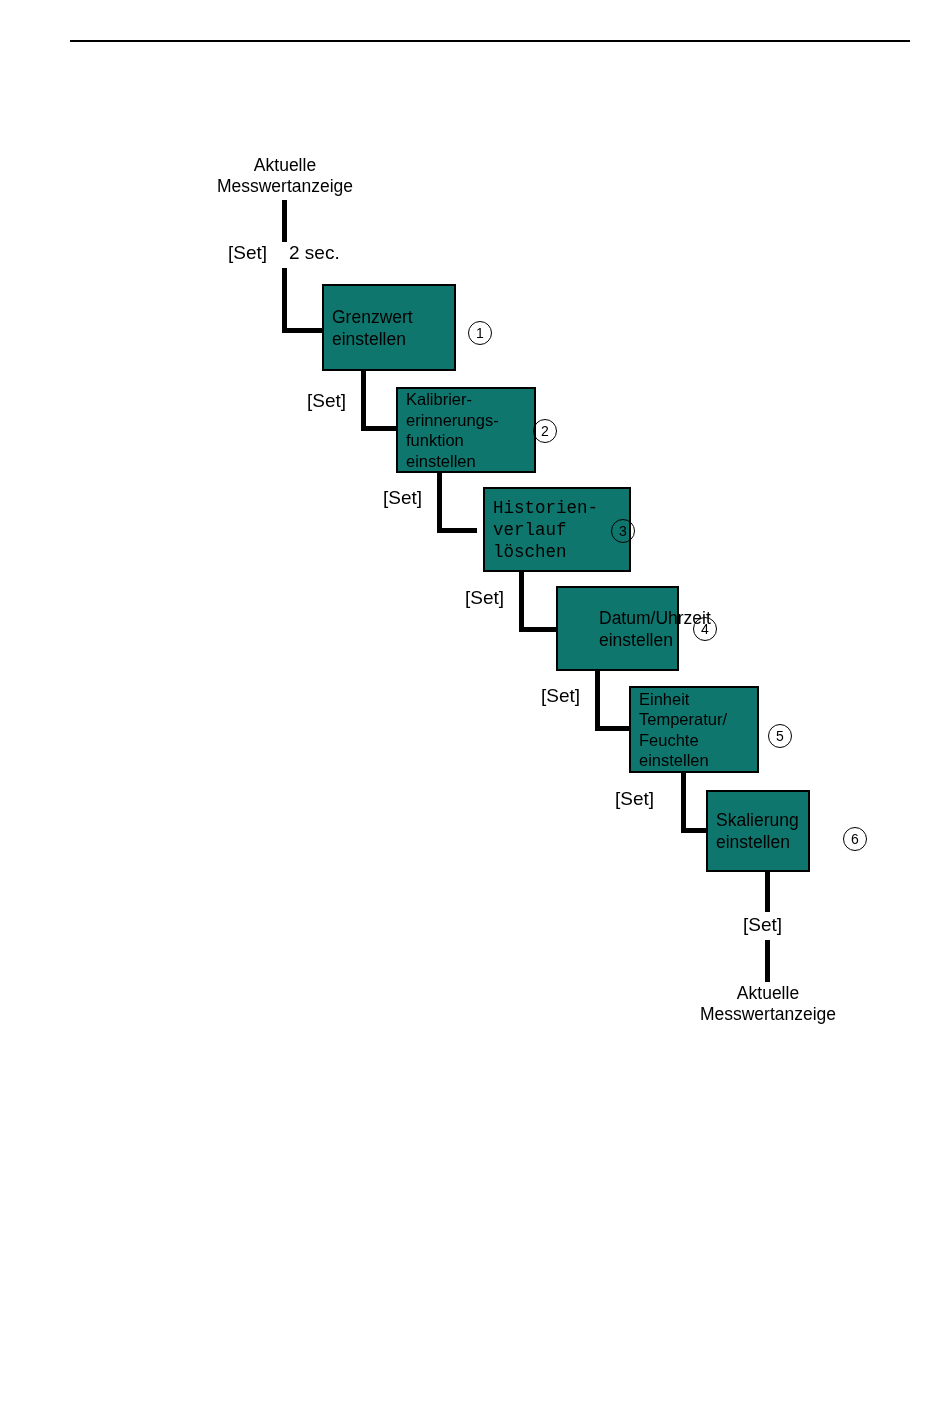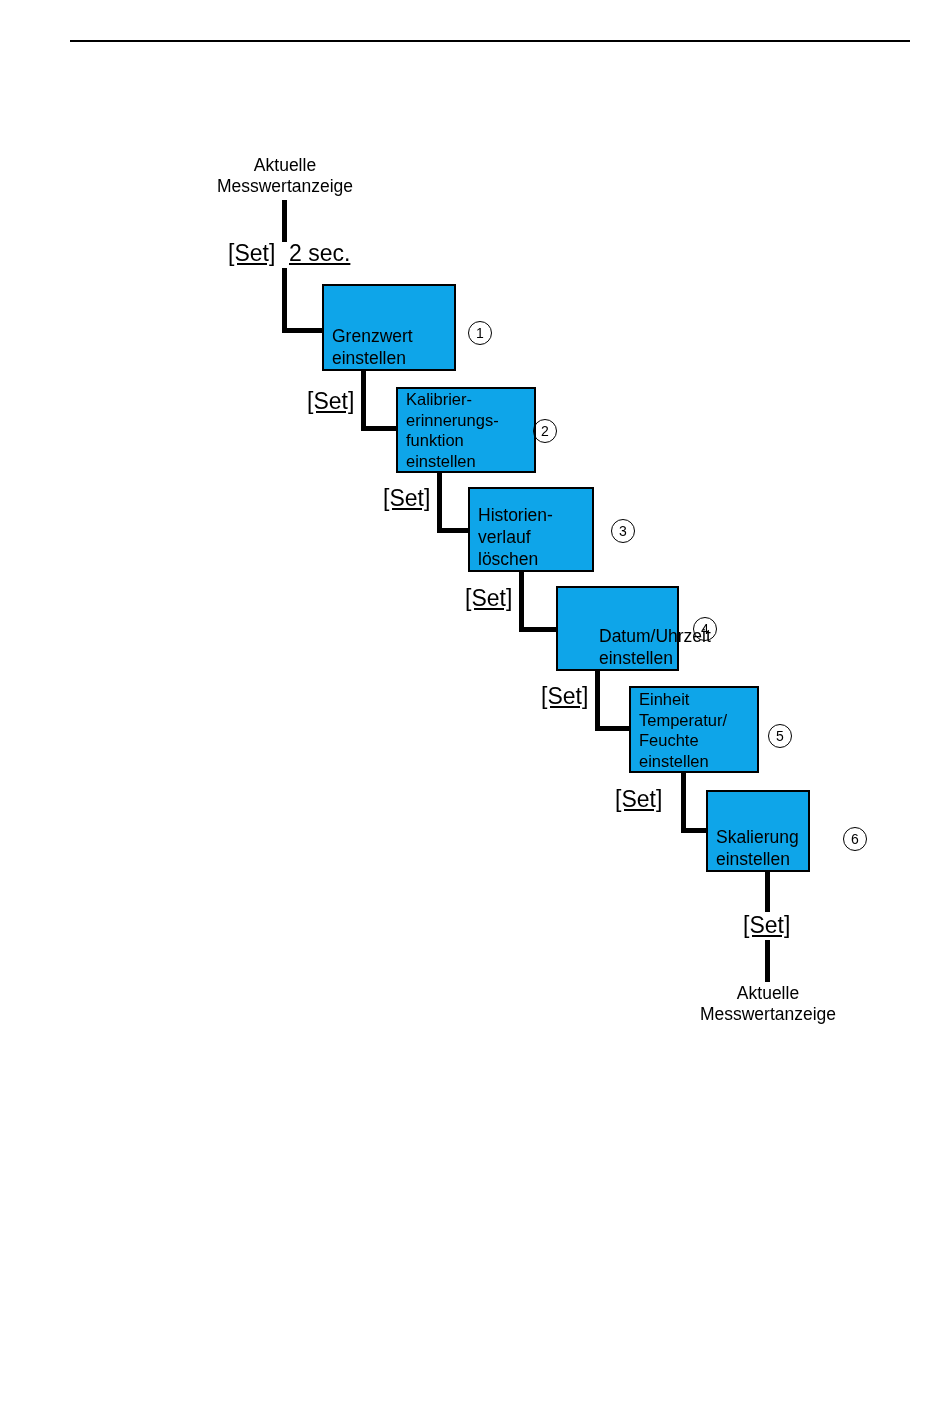--- a/index.html
+++ b/index.html
@@ -42,24 +42,24 @@
     line-height: 21px;
     white-space: nowrap;
     color: #000;
   }
 
   
   .node {
     position: absolute;
     box-sizing: border-box;
     border: 2px solid #000;
-    background: #0ea5e9;
+    background: #0f766e;
     display: flex;
     flex-direction: column;
-    justify-content: flex-end;
+    justify-content: center;
     z-index: 3;
   }
   .node .label {
     font-size: 17.5px;
     line-height: 22px;
     padding-left: 8px;
     padding-right: 4px;
     white-space: pre-line;
     color: #000;
   }
@@ -74,26 +74,25 @@
   .seg-h {
     position: absolute;
     height: 5px;
     background: #000;
     z-index: 1;
   }
 
   
   .caption {
     position: absolute;
-    font-size: 23px;
+    font-size: 19px;
     line-height: 20px;
     white-space: nowrap;
     color: #000;
     z-index: 4;
-    text-decoration: underline;
   }
 
   
   .circle-num {
     position: absolute;
     width: 22px;
     height: 22px;
     border: 1.6px solid #000;
     border-radius: 50%;
     display: flex;
@@ -141,21 +140,21 @@
 erinnerungs-
 funktion
 einstellen</div>
   </div>
   <div class="circle-num" style="left:533px; top:419px;">2</div>
 
   <div class="seg-v" style="left:437px; top:471px; height:62px;"></div>
   <div class="seg-h" style="left:437px; top:528px; width:40px;"></div>
   <div class="caption" style="left:383px; top:488px;">[Set]</div>
 
-  <div class="node" style="left:468px; top:487px; width:126px; height:85px;">
+  <div class="node" style="left:483px; top:487px; width:148px; height:85px;font-family:Liberation Mono, monospace;">
     <div class="label">Historien-
 verlauf
 löschen</div>
   </div>
   <div class="circle-num" style="left:611px; top:519px;">3</div>
 
   <div class="seg-v" style="left:519px; top:570px; height:62px;"></div>
   <div class="seg-h" style="left:519px; top:627px; width:42px;"></div>
   <div class="caption" style="left:465px; top:588px;">[Set]</div>
 

